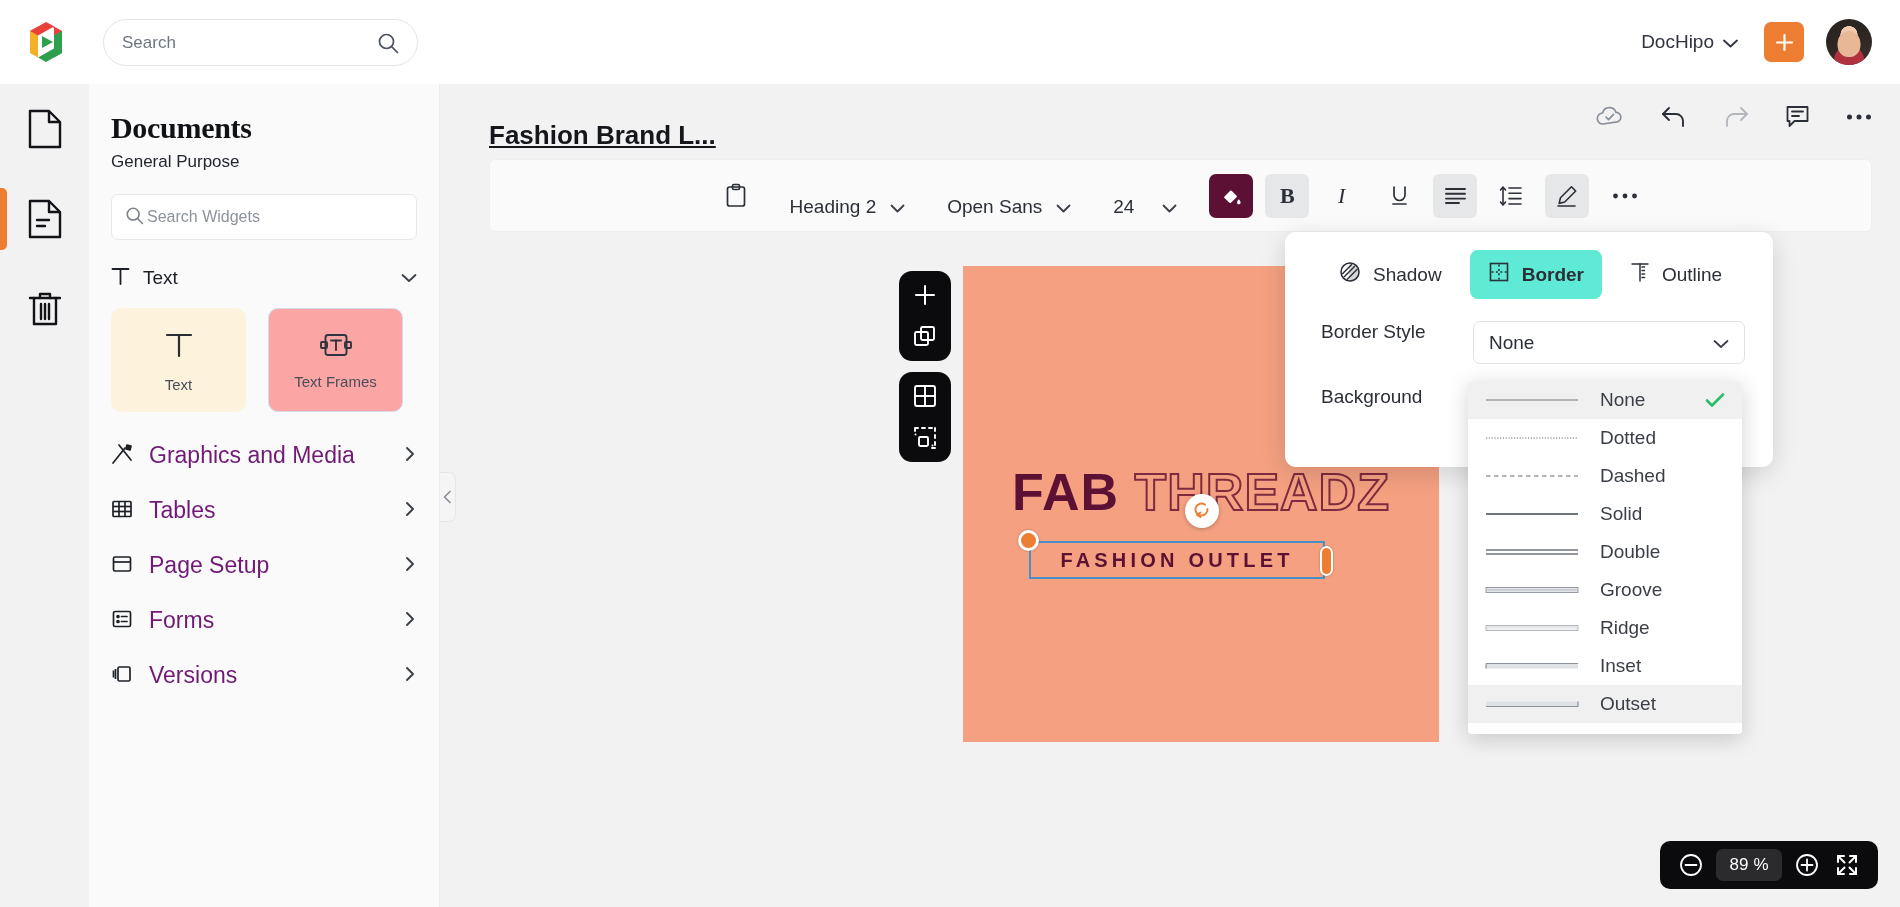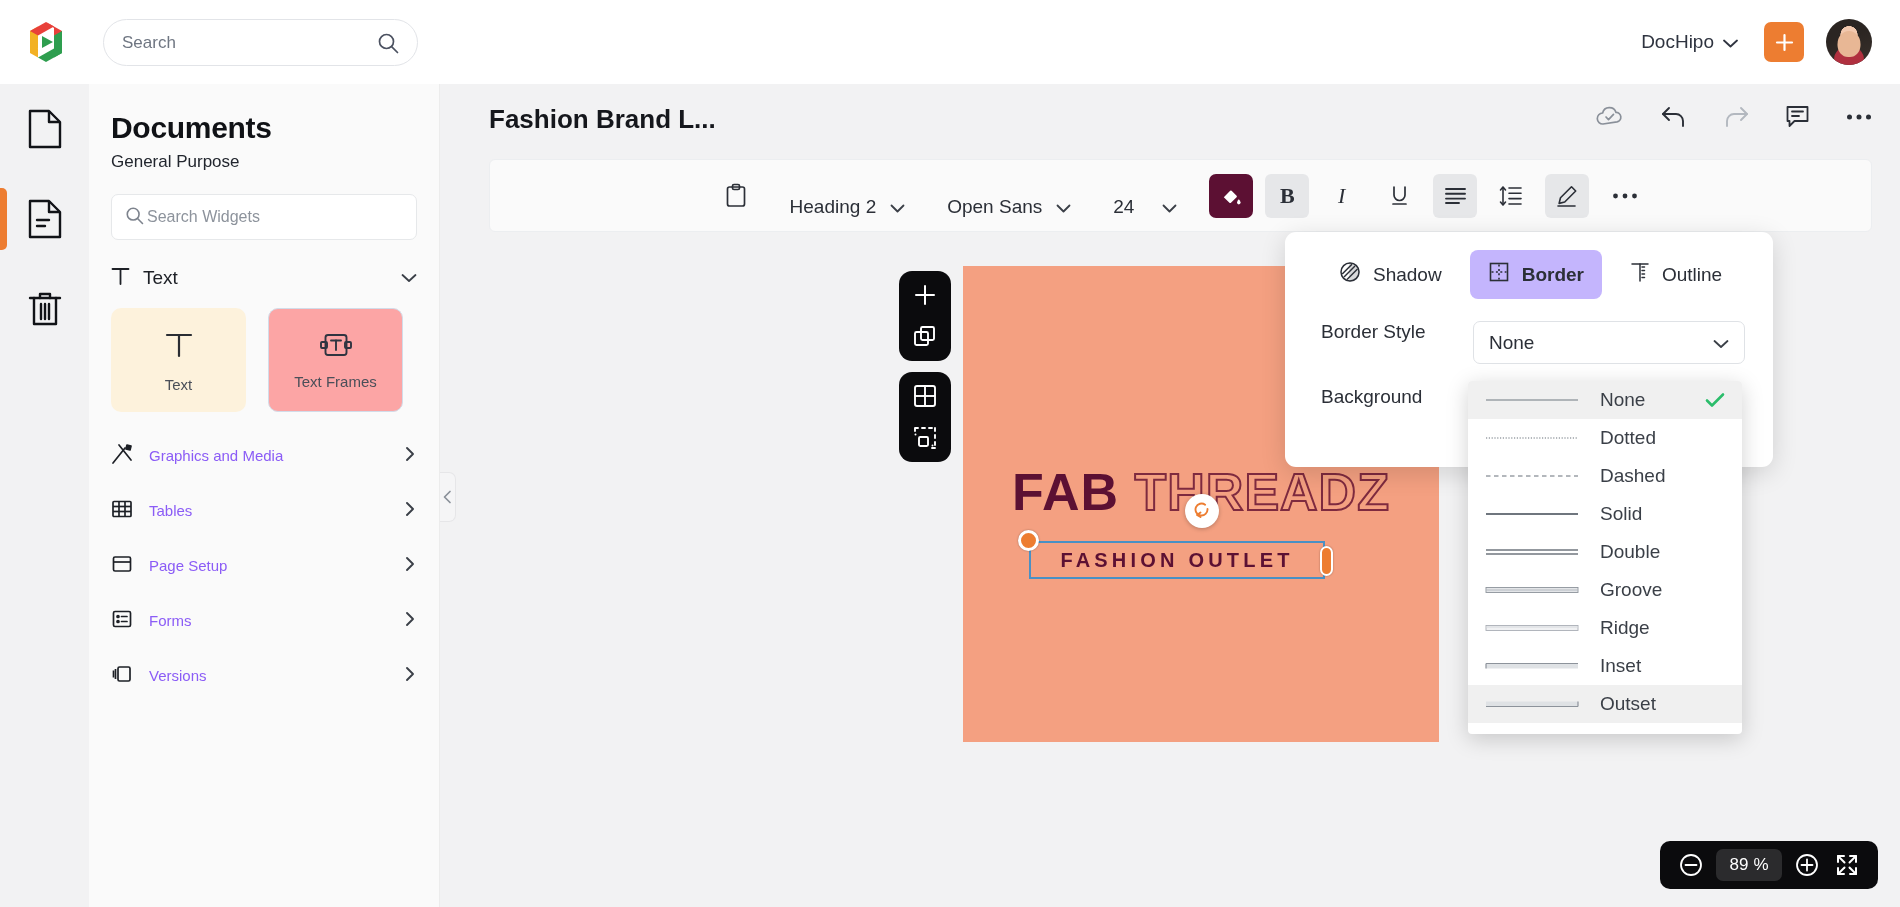--- a/index.html
+++ b/index.html
@@ -64,21 +64,21 @@
   .rail-item.active::before{
     content:""; position:absolute; left:0; top:14px; width:7px; height:62px;
     background:#ED7D31; border-radius: 0 5px 5px 0;
   }
 
   
   .panel {
     position: absolute; left: 89px; top: 84px; width: 351px; height: 823px;
     background: #fafafa; border-right: 1px solid #ececec; z-index: 25;
   }
-  .panel-title { font-size: 30px; font-weight: bold; color: #101216; padding: 27px 0 0 22px; letter-spacing: -0.3px;}
+  .panel-title { font-size: 30px; font-weight: bold; color: #101216; padding: 27px 0 0 22px; letter-spacing: -0.3px; font-family: Liberation Serif, serif;}
   .panel-sub { font-size: 17px; color: #22262e; padding: 7px 0 0 22px; }
   .widget-search {
     margin: 22px 22px 0 22px; height: 46px; background: #fff;
     border: 1px solid #e6e8ea; border-radius: 7px; display: flex; align-items: center;
     padding: 0 13px; gap: 3px;
   }
   .widget-search input{
     border:0; outline:0; flex:1; font-size:16px; color:#3c4250; background:transparent;
     font-family:"Liberation Sans", sans-serif;
   }
@@ -96,34 +96,34 @@
     cursor:pointer;
   }
   .card .clabel { font-size: 15px; color: #4a4f59; }
   .card.cream { background: #fdf2dc; }
   .card.blue  { background: #fca5a5; border:1px solid #d2dce9; }
 
   .menu-list { padding-top: 16px; }
   .menu-row {
     display:flex; align-items:center; gap:16px; padding: 0 24px 0 22px; height: 55px; cursor:pointer;
   }
-  .menu-row .mlabel { flex:1; font-size: 15px; color:#8b5cf6; }
+  .menu-row .mlabel { flex:1; font-size: 23px; color:#701a75; }
 
   .collapse-handle{
     position:absolute; left:440px; top:472px; width:16px; height:50px;
     background:#f5f5f6; border:1px solid #e6e6e8; border-left:0;
     border-radius: 0 7px 7px 0; display:flex; align-items:center; justify-content:center;
     cursor:pointer; z-index: 26;
   }
 
   
   .stage { position:absolute; left:440px; top:84px; width:1460px; height:823px; background:#f2f2f3; }
 
   .doc-title{
-    position:absolute; left:49px; top:20px; font-size:26px; font-weight:bold; color:#15171c;
+    position:absolute; left:49px; top:36px; font-size:26px; font-weight:bold; color:#15171c;text-decoration:underline;
   }
   .doc-actions{
     position:absolute; right:28px; top:20px; display:flex; align-items:center; gap:36px;
   }
   .doc-actions .act{ cursor:pointer; display:flex; align-items:center; }
 
   .fmt-bar{
     position:absolute; left:49px; top:75px; width:1383px; height:73px;
     background:#fafafa; border:1px solid #eceef0; border-radius:6px;
     display:flex; align-items:center; justify-content:center; gap:0;
@@ -193,21 +193,21 @@
   .popover{
     position:absolute; left:1285px; top:232px; width:488px; height:235px;
     background:#fff; border-radius:11px; box-shadow:0 6px 26px rgba(0,0,0,.14);
     z-index:50;
   }
   .pop-tabs{ display:flex; align-items:center; gap:10px; padding:18px 0 0 36px; }
   .pop-tab{
     display:flex; align-items:center; gap:12px; padding:11px 18px; border-radius:8px;
     font-size:19px; color:#2b2f37; cursor:pointer;
   }
-  .pop-tab.on{ background:#c4b5fd; font-weight:bold; }
+  .pop-tab.on{ background:#5eead4; font-weight:bold; }
   .pop-row{ display:flex; align-items:flex-start; padding:22px 0 0 36px; }
   .pop-lbl{ width:152px; font-size:19px; color:#2b2f37; }
   .pop-select{
     width:272px; height:43px; border:1px solid #dfe2e6; border-radius:7px; background:#fff;
     display:flex; align-items:center; justify-content:space-between; padding:0 15px;
     font-size:19px; color:#2b2f37; cursor:pointer;
   }
   .pop-swatch{
     width:60px; height:40px; border:1px solid #dfe2e6; border-radius:6px; background:#5C1033;
     cursor:pointer;

